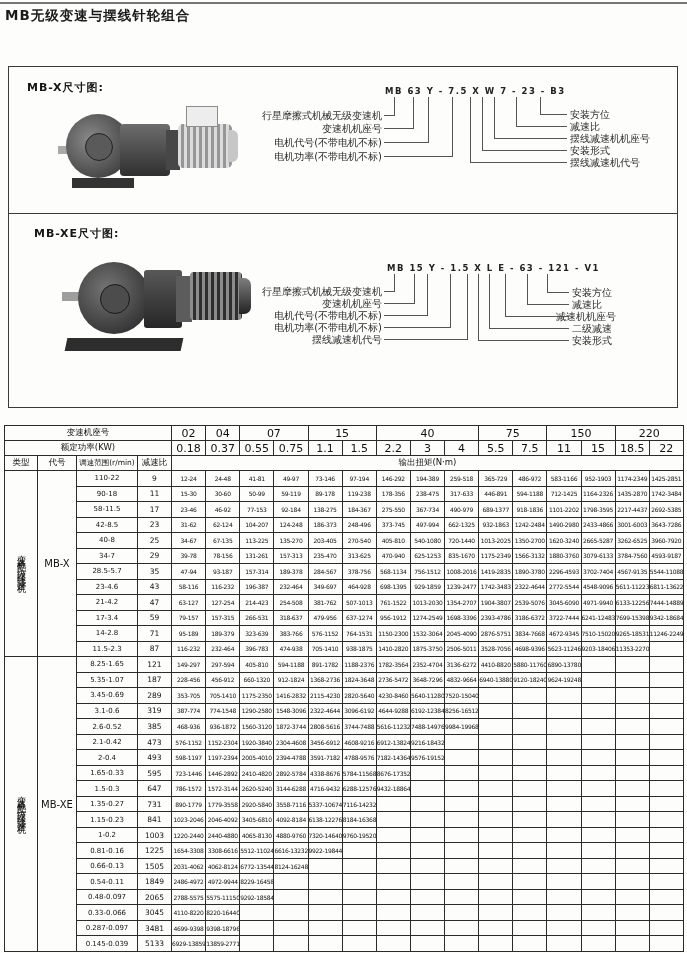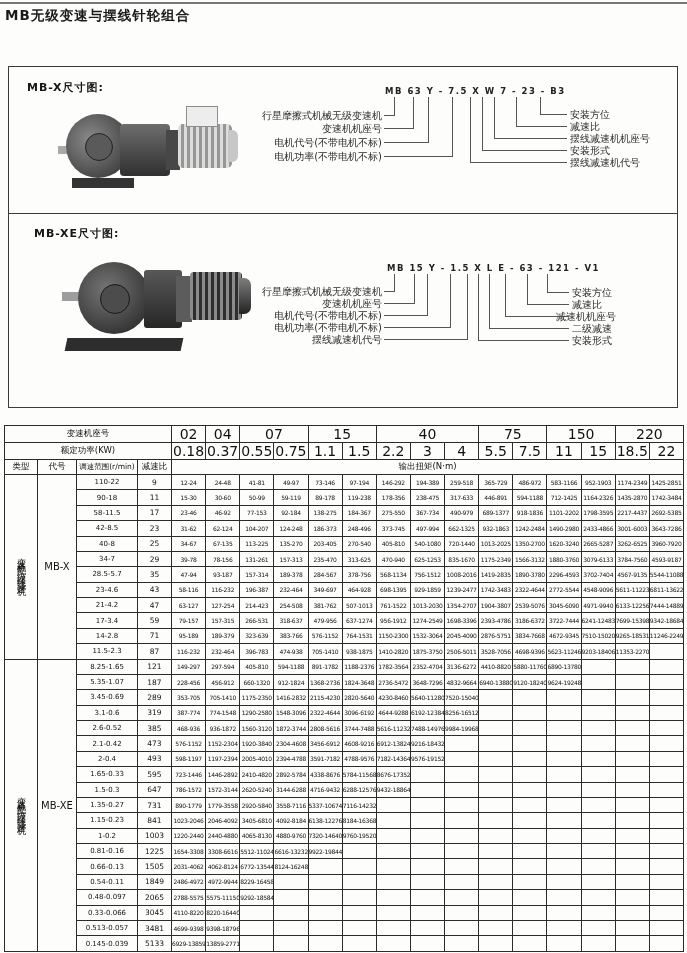--- a/index.html
+++ b/index.html
@@ -19,21 +19,21 @@
   .conn.r{border-left:1px solid #555;border-bottom:1px solid #555;}
   
   .photo{position:absolute;}
   .photo div{position:absolute;}
   
   #spec-table{position:absolute;left:4px;top:425px;width:679px;height:527px;
               border-collapse:collapse;table-layout:fixed;}
   #spec-table th,#spec-table td{border:1px solid #2b2b2b;padding:0;text-align:center;
               vertical-align:middle;overflow:hidden;white-space:nowrap;}
   #spec-table thead tr{height:15px;}
-  th.hn{font-size:14px;font-weight:normal;}
+  th.hn{font-size:11px;font-weight:normal;}
   th.hz{font-size:8.5px;font-weight:normal;letter-spacing:0;}
   th.small{font-size:7.5px;}
   td.vert{writing-mode:vertical-rl;text-orientation:upright;font-size:9px;letter-spacing:3px;
           text-align:center;}
   td.code{font-size:10px;}
   td.num{font-size:7px;}
   td.ratio{font-size:7.5px;}
   td.tq{font-size:6px;letter-spacing:-0.3px;}
 </style>
 </head>
@@ -725,21 +725,21 @@
           <td class="tq"></td>
           <td class="tq"></td>
           <td class="tq"></td>
           <td class="tq"></td>
           <td class="tq"></td>
           <td class="tq"></td>
           <td class="tq"></td>
           <td class="tq"></td>
         </tr>
         <tr>
-          <td class="num">0.513-0.057</td>
+          <td class="num">0.287-0.097</td>
           <td class="num ratio">3481</td>
           <td class="tq">4699-9398</td>
           <td class="tq">9398-18796</td>
           <td class="tq"></td>
           <td class="tq"></td>
           <td class="tq"></td>
           <td class="tq"></td>
           <td class="tq"></td>
           <td class="tq"></td>
           <td class="tq"></td>

